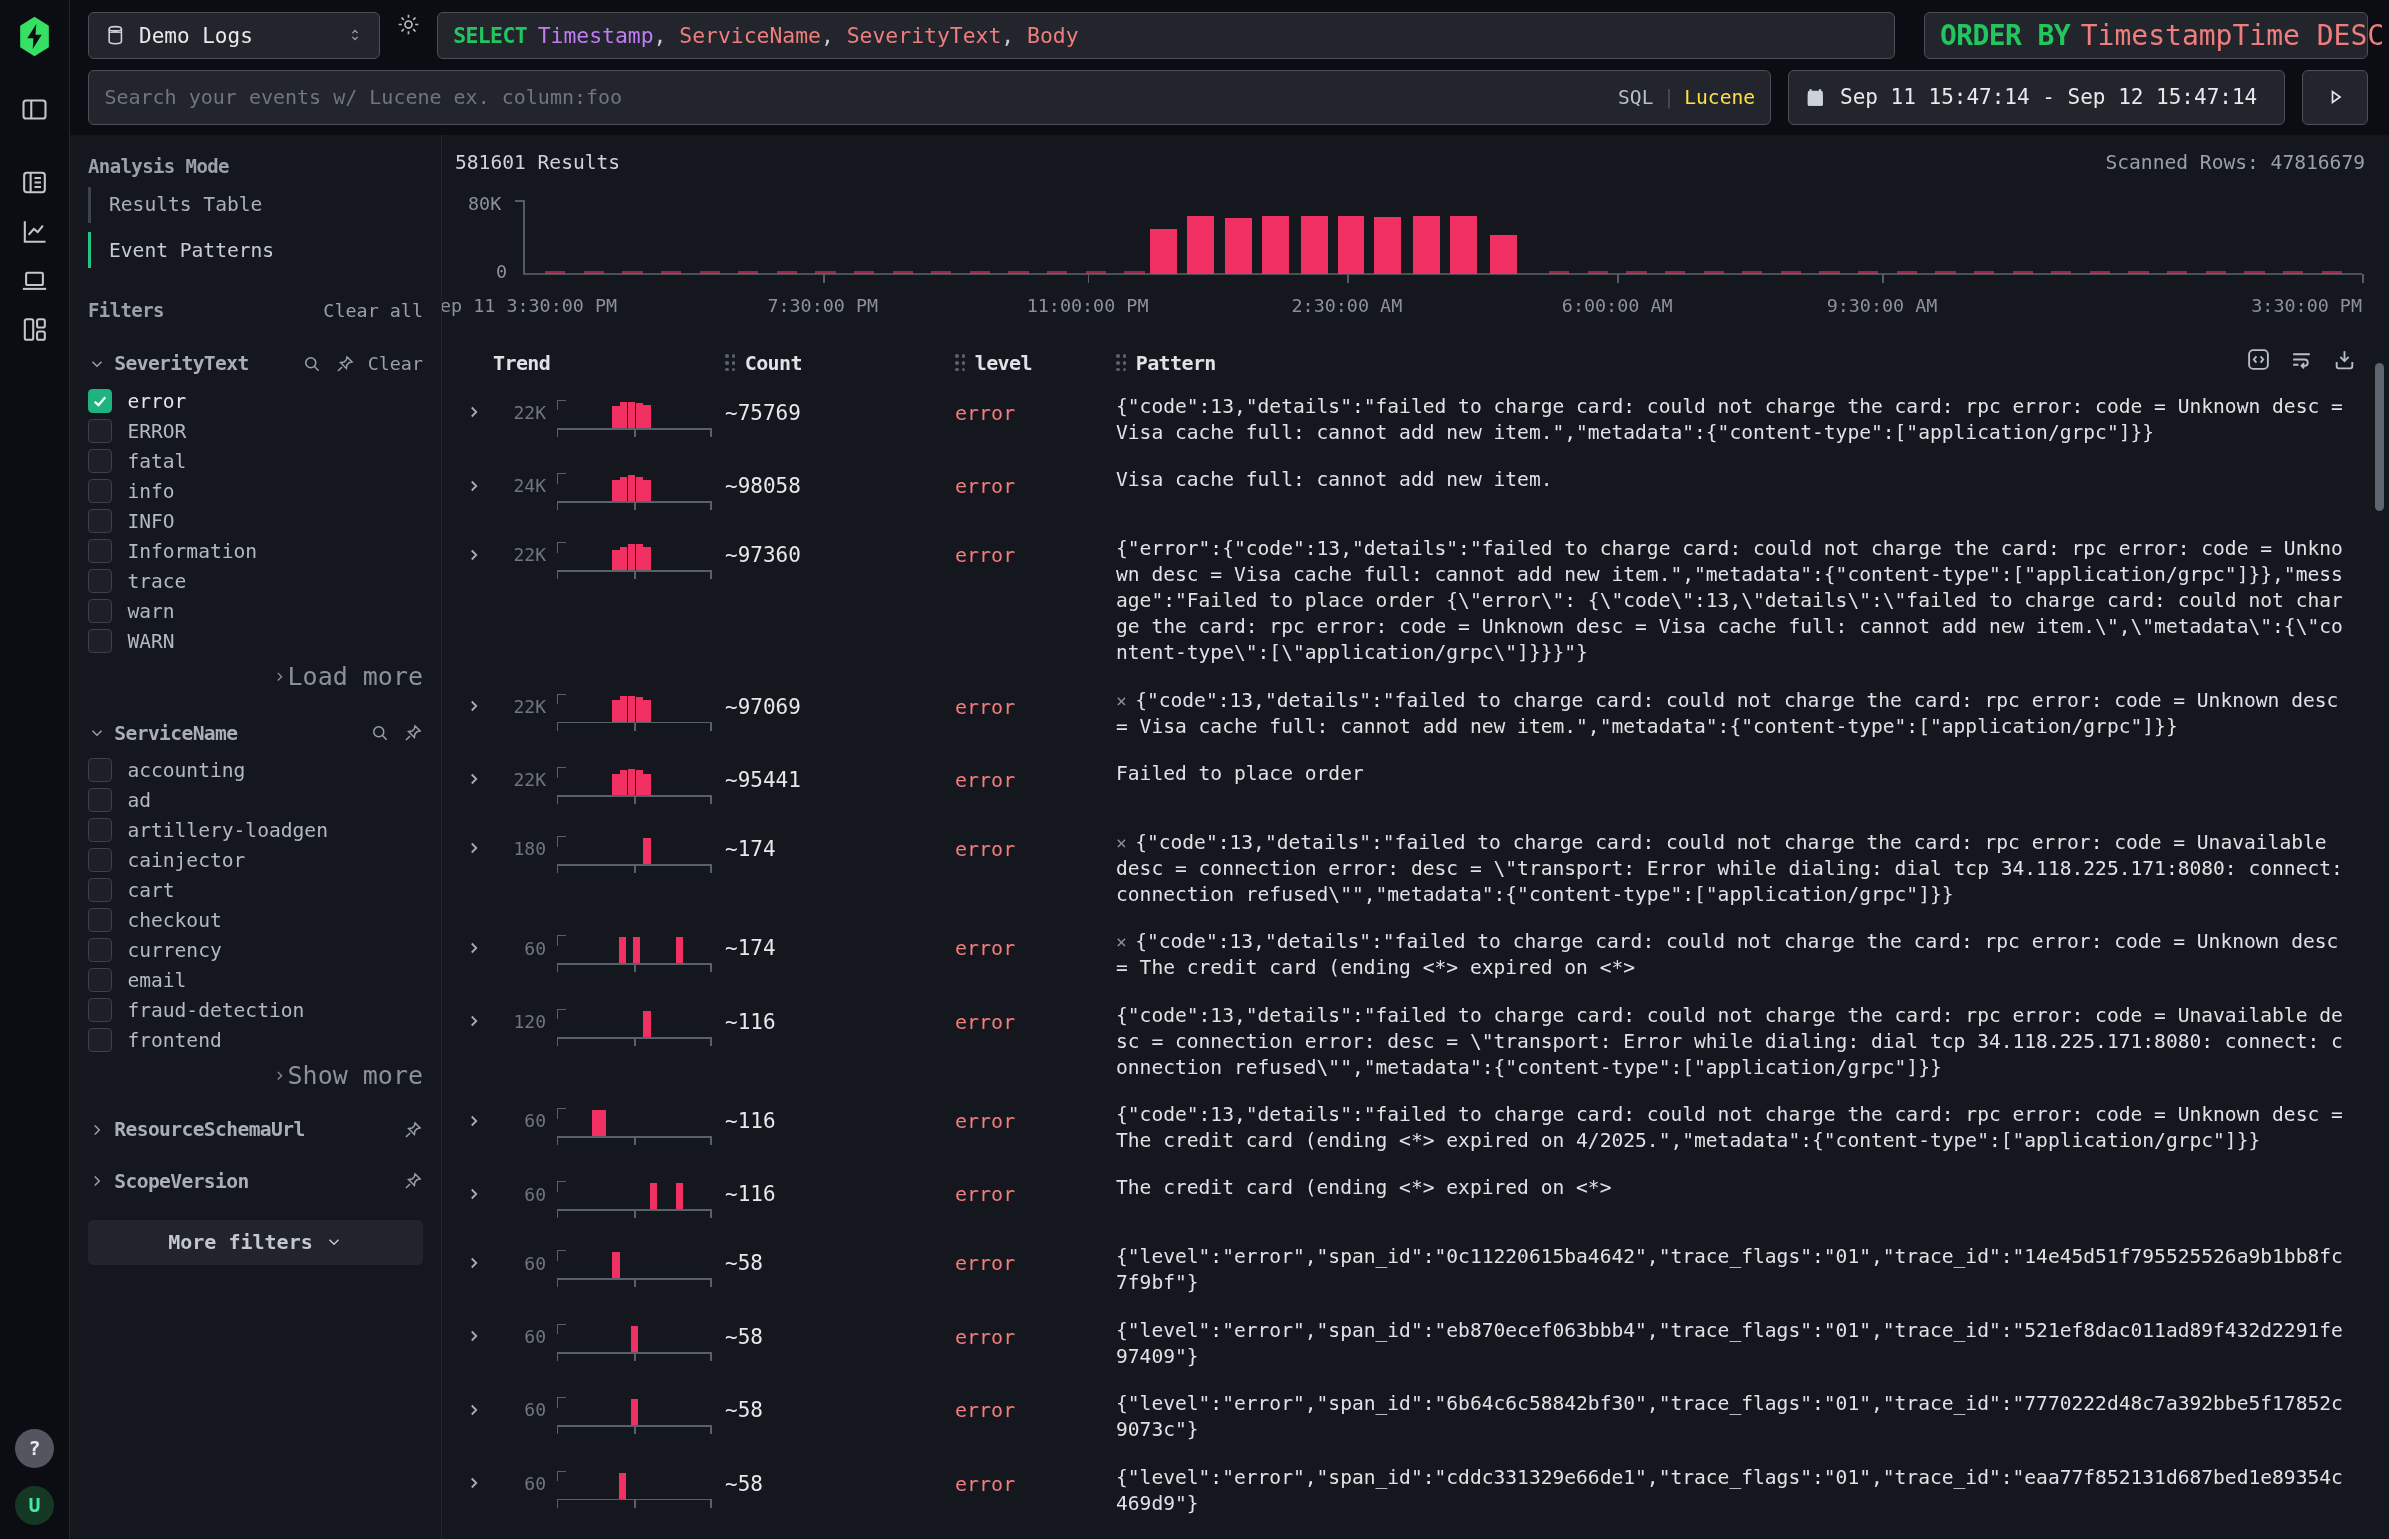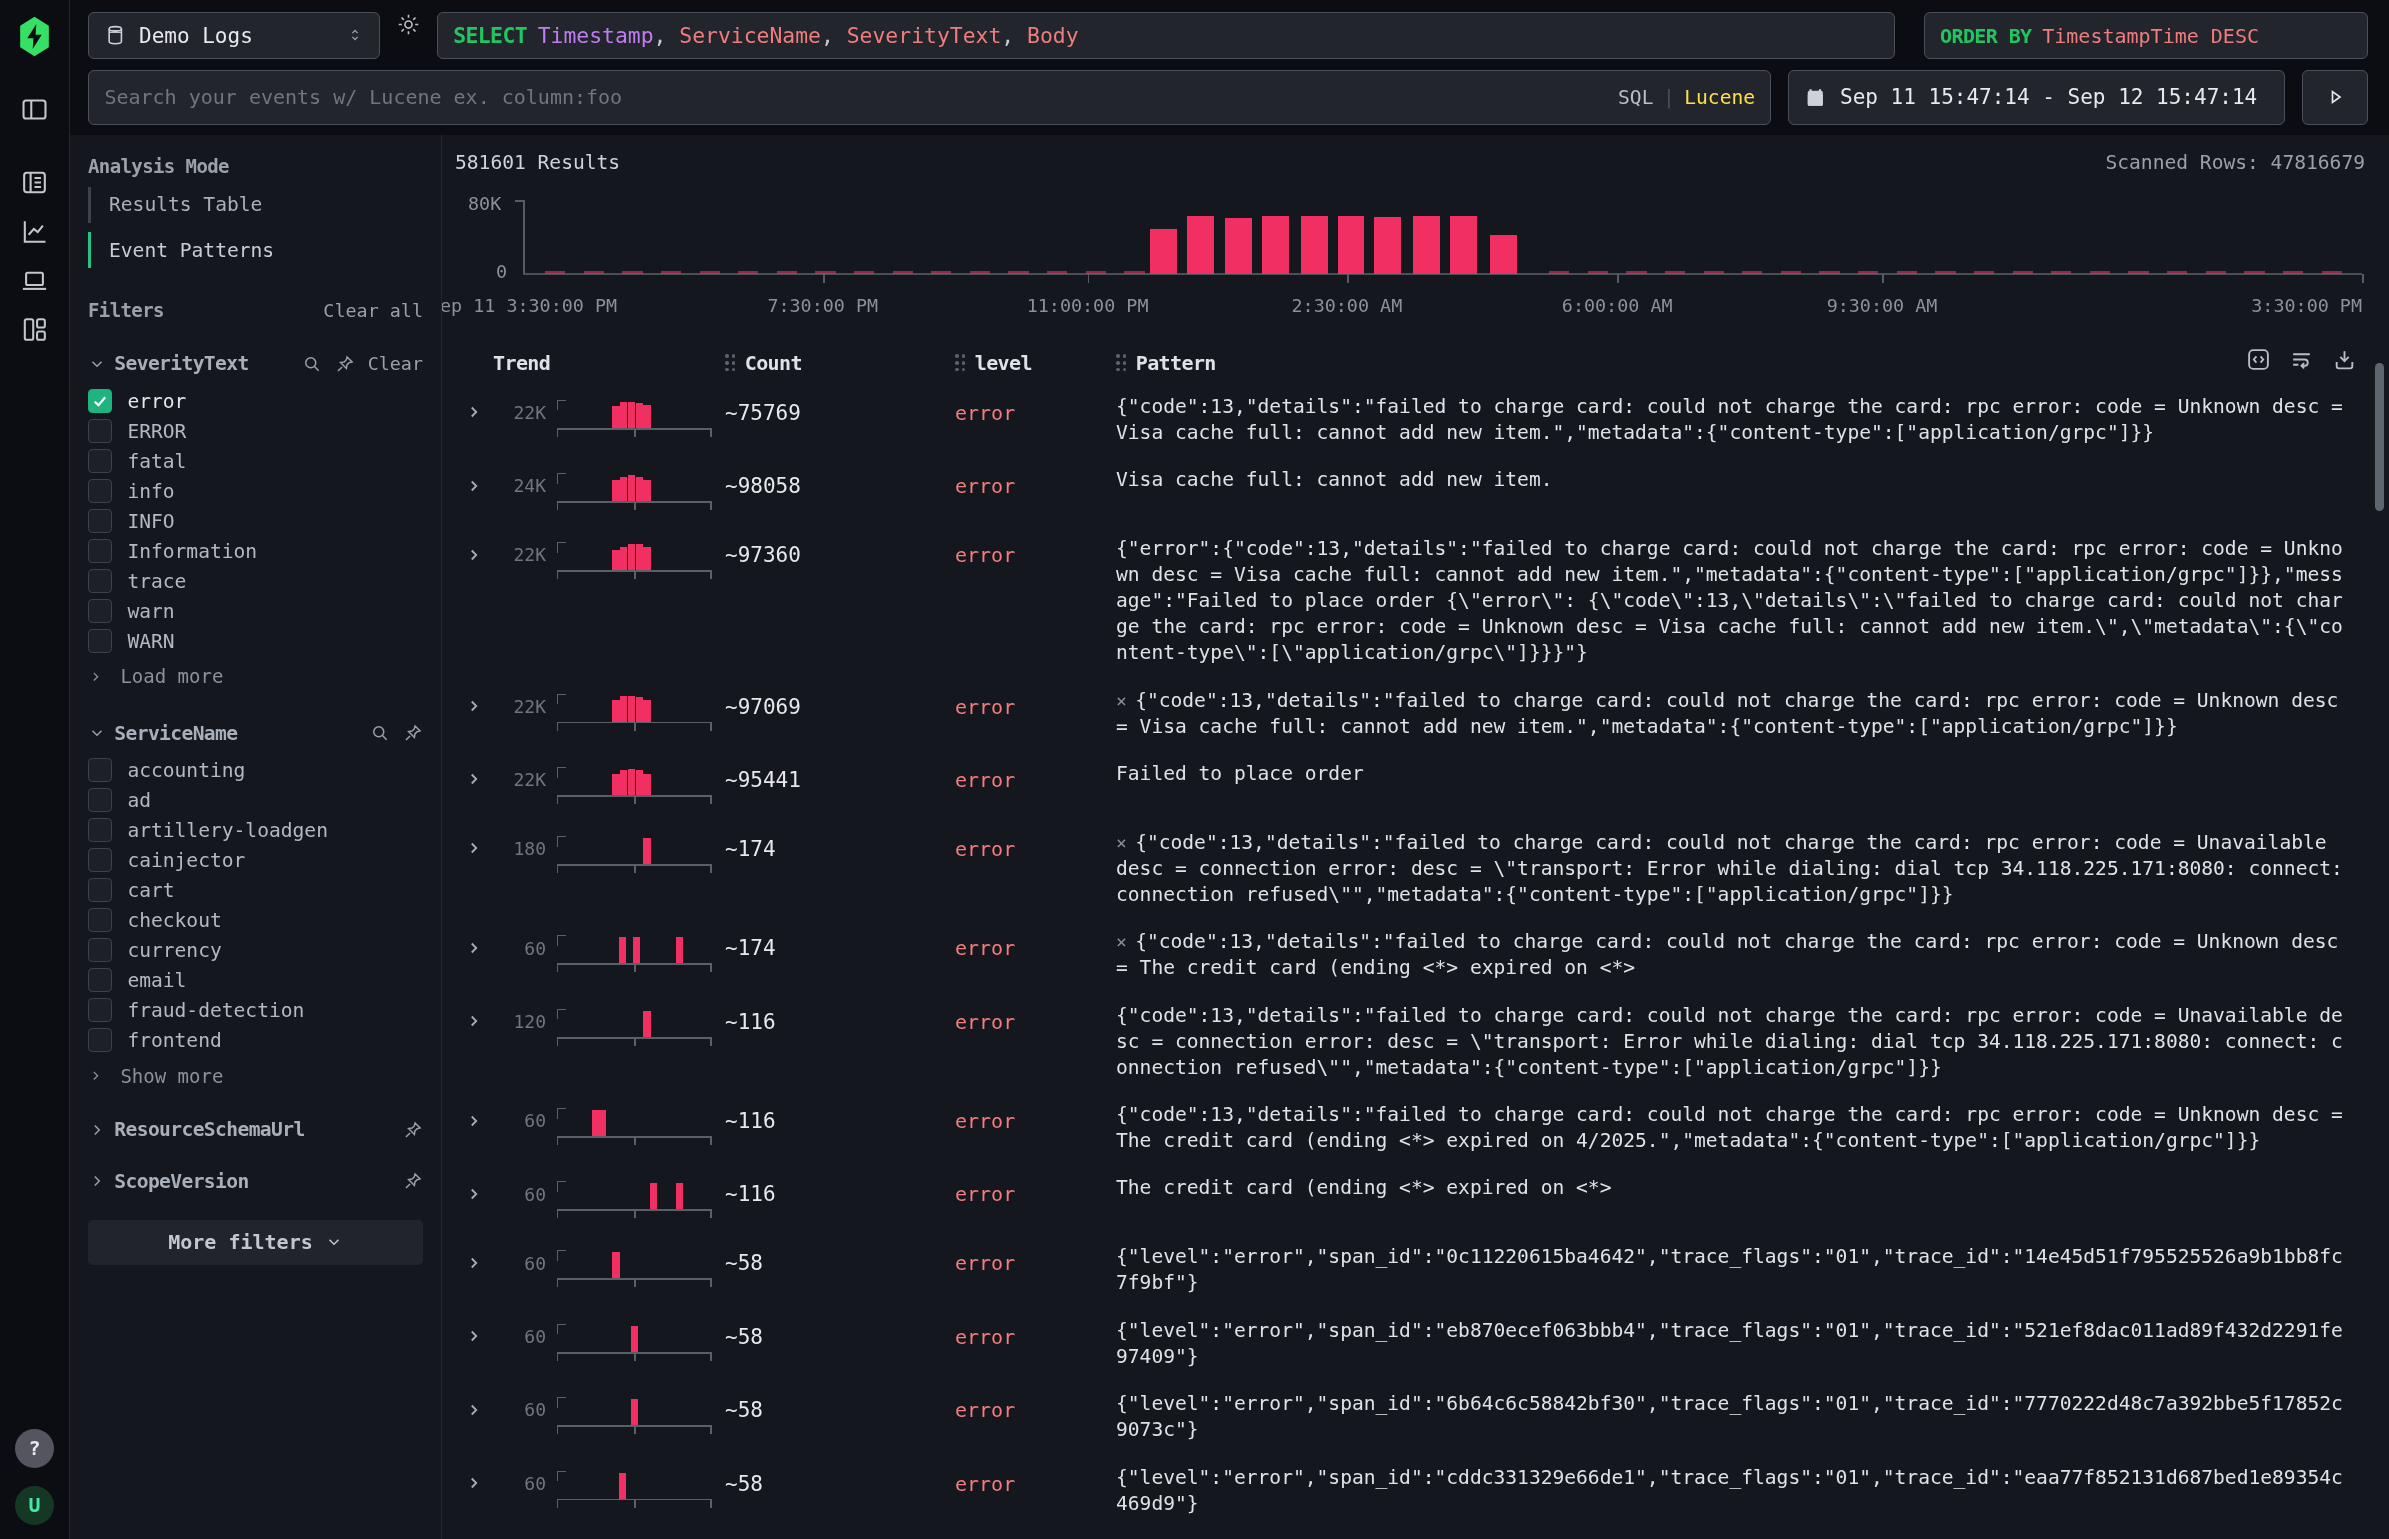--- a/index.html
+++ b/index.html
@@ -30,21 +30,21 @@
     display:flex; align-items:center; padding:0 15.4px; }
   .source { width:292px; gap:12px; }
   .source svg { width:22.6px; height:22.6px; stroke:#cdd2d8; fill:none; stroke-width:1.7; }
   .source-label { font-size:21px; color:#e7e9ec; flex:1; }
   .updown svg { width:18px; height:18px; stroke:#9aa0aa; }
   .gearwrap { width:28.5px; display:flex; justify-content:center; }
   .gearwrap svg { width:25px; height:25px; stroke:#b9bec6; fill:none; stroke-width:1.6; }
   .querybox { flex:1; font-size:21.4px; gap:0; white-space:nowrap; overflow:hidden; }
   .kw { font-weight:bold; color:#22c55e; letter-spacing:-0.6px; }
   .seg-purple { color:#c07df2; } .seg-red { color:#ef7d7d; } .seg-plain { color:#c9cdd3; }
-  .orderbox { width:444px; margin-left:14.2px; font-size:20px; white-space:nowrap; }
+  .orderbox { width:444px; margin-left:14.2px; font-size:28px; white-space:nowrap; }
   .orderbox .val { color:#ef7d7d; margin-left:10.7px; }
 
   .trow2 { display:flex; gap:16.6px; margin-top:10.7px; }
   .searchbox { flex:1; height:55px; justify-content:space-between; }
   .placeholder { color:#6f7680; font-size:20px; }
   .modes { display:flex; gap:9.5px; font-size:19.6px; align-items:center; margin-left:12px; }
   .mode-sql { color:#b9bfc8; } .mode-div { color:#4a4f59; } .mode-lucene { color:#fde047; }
   .datebox { width:497px; gap:13px; height:55px; font-size:21px; }
   .datebox svg { width:22.6px; height:22.6px; stroke:#cdd2d8; fill:#cdd2d8; stroke-width:0; }
   .runbtn { width:66px; height:55px; justify-content:center; }
@@ -67,21 +67,21 @@
   .ghicons { margin-left:auto; display:flex; align-items:center; gap:13px; }
   .ghicons svg { width:20px; height:20px; stroke:#9aa0aa; fill:none; stroke-width:1.8; }
   .opts { margin-top:10.7px; }
   .opt { display:flex; align-items:center; gap:15.4px; height:30px; }
   .cb { width:24px; height:24px; border:1.2px solid #3c414b; background:#1d2026; border-radius:4.2px;
     display:flex; align-items:center; justify-content:center; flex:0 0 24px; }
   .cb.checked { background:#1fb380; border-color:#1fb380; }
   .cb svg { width:18px; height:18px; stroke:#fff; fill:none; stroke-width:3; }
   .opt-label { color:#b3b9c2; font-size:19.6px; }
   .opt.checked .opt-label { color:#e2e5e9; }
-  .more-link { display:flex; align-items:center; gap:17px; color:#8b919b; margin-top:6px; height:28.5px; font-size:19px; }
+  .more-link { display:flex; align-items:center; gap:0; color:#8b919b; margin-top:6px; height:28.5px; font-size:25px;justify-content:flex-end; }
   .more-link svg { width:15.4px; height:15.4px; stroke:#8b919b; fill:none; stroke-width:2; }
   .collapsed-group { display:flex; align-items:center; gap:8.3px; margin-top:28.5px; }
   .collapsed-group .gname { font-weight:bold; color:#a9afb9; font-size:19.6px; letter-spacing:-0.6px; }
   .collapsed-group svg { width:18px; height:18px; stroke:#9aa0aa; fill:none; stroke-width:2; }
   .collapsed-group .pin { margin-left:auto; width:20px; height:20px; stroke-width:1.8; }
   .morefilters { margin-top:27px; height:45px; background:#21242b; border-radius:4.7px;
     display:flex; align-items:center; justify-content:center; gap:12px;
     color:#c3c8cf; font-weight:bold; font-size:20px; }
   .morefilters svg { width:18px; height:18px; stroke:#c3c8cf; fill:none; stroke-width:2; }
 

